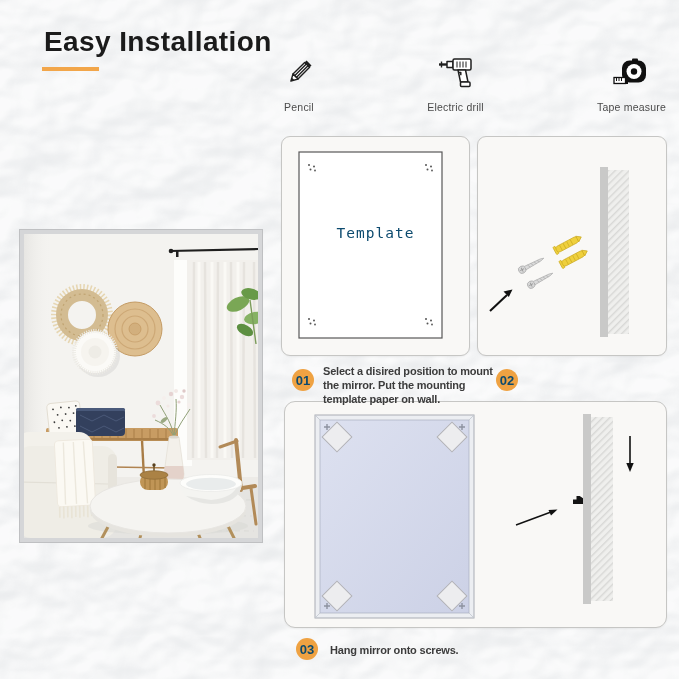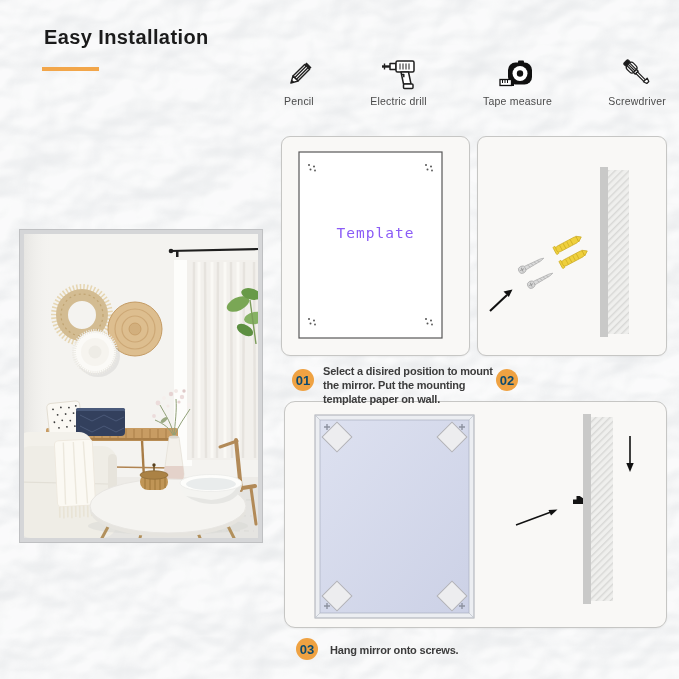--- a/index.html
+++ b/index.html
@@ -2,35 +2,35 @@
 <html><head>
 <meta charset="utf-8">
 <style>
   html,body{margin:0;padding:0;}
   #stage{position:relative;width:679px;height:679px;overflow:hidden;background:#e8eaec;
          font-family:"Liberation Sans",sans-serif;}
   .bg-svg{position:absolute;left:0;top:0;z-index:0;}
   .layer{position:absolute;z-index:1;}
 
   
-  .title{left:44px;top:26px;font-size:20px;font-weight:bold;color:#1b1b1b;letter-spacing:.4px;}
+  .title{left:44px;top:26px;font-size:28px;font-weight:bold;color:#1b1b1b;letter-spacing:.4px;}
   .title-underline{left:42px;top:67px;width:57px;height:4px;background:#F2A64A;}
 
   
   .tools{left:284px;top:56px;width:382px;display:flex;justify-content:space-between;align-items:flex-end;}
-  .tool{display:flex;flex-direction:column;align-items:center;gap:5px;}
+  .tool{display:flex;flex-direction:column;align-items:center;gap:13px;}
   .tool-label{font-size:10.5px;color:#4b4b4b;letter-spacing:.2px;white-space:nowrap;}
   .tool svg{display:block;}
 
   
   .card{position:absolute;background:#f9f8f6;border:1px solid #c6c6c4;border-radius:9px;
         box-shadow:0 1px 2px rgba(0,0,0,.05);z-index:1;}
   .card svg{position:absolute;left:0;top:0;}
   .tpl-label{position:absolute;left:0;right:0;top:88px;text-align:center;
-             font-family:"DejaVu Sans Mono",monospace;font-size:14.5px;color:#8b5cf6;letter-spacing:1px;}
+             font-family:"DejaVu Sans Mono",monospace;font-size:14.5px;color:#0c4a6e;letter-spacing:1px;}
 
   
   .step-badge{position:absolute;z-index:2;width:22px;height:22px;border-radius:50%;background:#EFA242;
               color:#0c4a6e;font-size:13px;font-weight:600;display:flex;align-items:center;justify-content:center;}
   .step-text{position:absolute;z-index:2;font-size:11px;font-weight:bold;color:#3c3c3c;
              line-height:1.28;white-space:pre-line;letter-spacing:-.2px;}
 
   
   .photo{left:20px;top:230px;width:234px;height:304px;border:4px solid #d5d6d8;
          box-shadow:0 0 0 1px #bfc0c2, inset 0 0 0 1px #c9cacc;background:#f4f3f0;}
@@ -100,37 +100,20 @@
         <circle cx="21" cy="13.5" r="3.2" fill="#101010"></circle>
         <rect x="11" y="21" width="4" height="5" fill="#101010"></rect>
         <rect x="1" y="19.5" width="11.5" height="6" fill="#fff" stroke="#101010" stroke-width="1.3"></rect>
         <line x1="3.5" y1="19.5" x2="3.5" y2="23" stroke="#101010" stroke-width="1"></line>
         <line x1="6" y1="19.5" x2="6" y2="23" stroke="#101010" stroke-width="1"></line>
         <line x1="8.5" y1="19.5" x2="8.5" y2="23" stroke="#101010" stroke-width="1"></line>
       </svg>
     </span>
     <span class="tool-label">Tape measure</span>
   </div>
-  <div class="tool">
-    <span>
-      <svg width="36" height="34" viewBox="0 0 36 36" fill="#fff" stroke="#1f1f1f" stroke-width="1.3" stroke-linejoin="round">
-        <g transform="rotate(-45 18 18)">
-          <rect x="14.8" y="0.8" width="6.4" height="4.2" rx="1.2" fill="#1b1b1b"></rect>
-          <rect x="13.3" y="5" width="9.4" height="10" rx="3"></rect>
-          <line x1="16" y1="5.5" x2="16" y2="14.5"></line>
-              <line x1="18" y1="5" x2="18" y2="15"></line>
-              <line x1="20" y1="5.5" x2="20" y2="14.5"></line>
-          <rect x="15.8" y="15" width="4.4" height="2.6"></rect>
-          <rect x="16.8" y="17.6" width="2.4" height="11.8"></rect>
-          <path d="M16.2,29.4 h5.6 l-1.3,3.8 h-3 z"></path>
-        </g>
-      </svg>
-    </span>
-    <span class="tool-label">Screwdriver</span>
-  </div>
 </div>
 
 <div class="card" style="left:281px;top:136px;width:187px;height:218px;">
   <svg width="185" height="216" viewBox="0 0 185 216">
     <rect x="17" y="15" width="143" height="186" fill="#ffffff" stroke="#585858" stroke-width="1.2"></rect>
     <g fill="#555">
       <g transform="translate(27,28)">
             <circle r="1"></circle>
             <circle cx="5" cy="1.5" r="1"></circle>
             <circle cx="1.5" cy="4.5" r="1"></circle>

